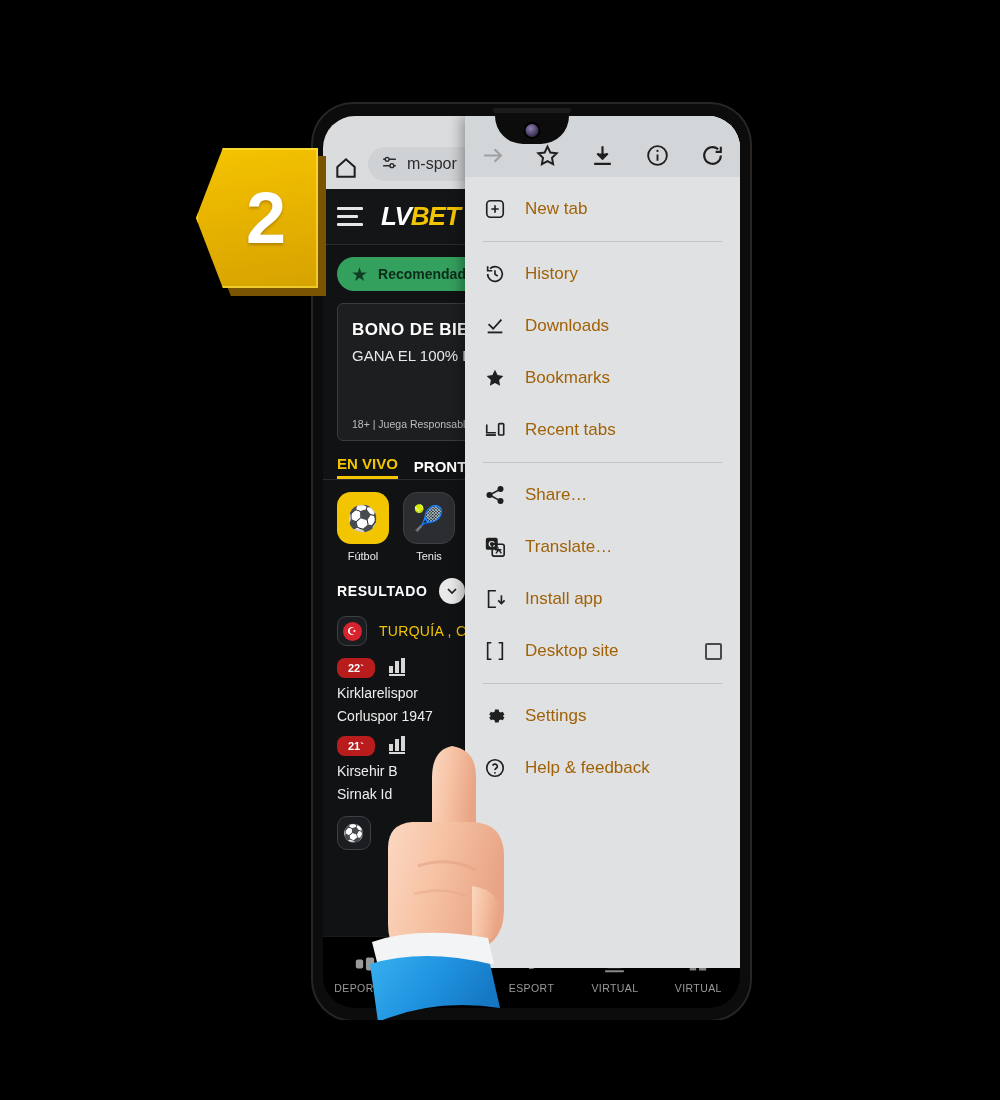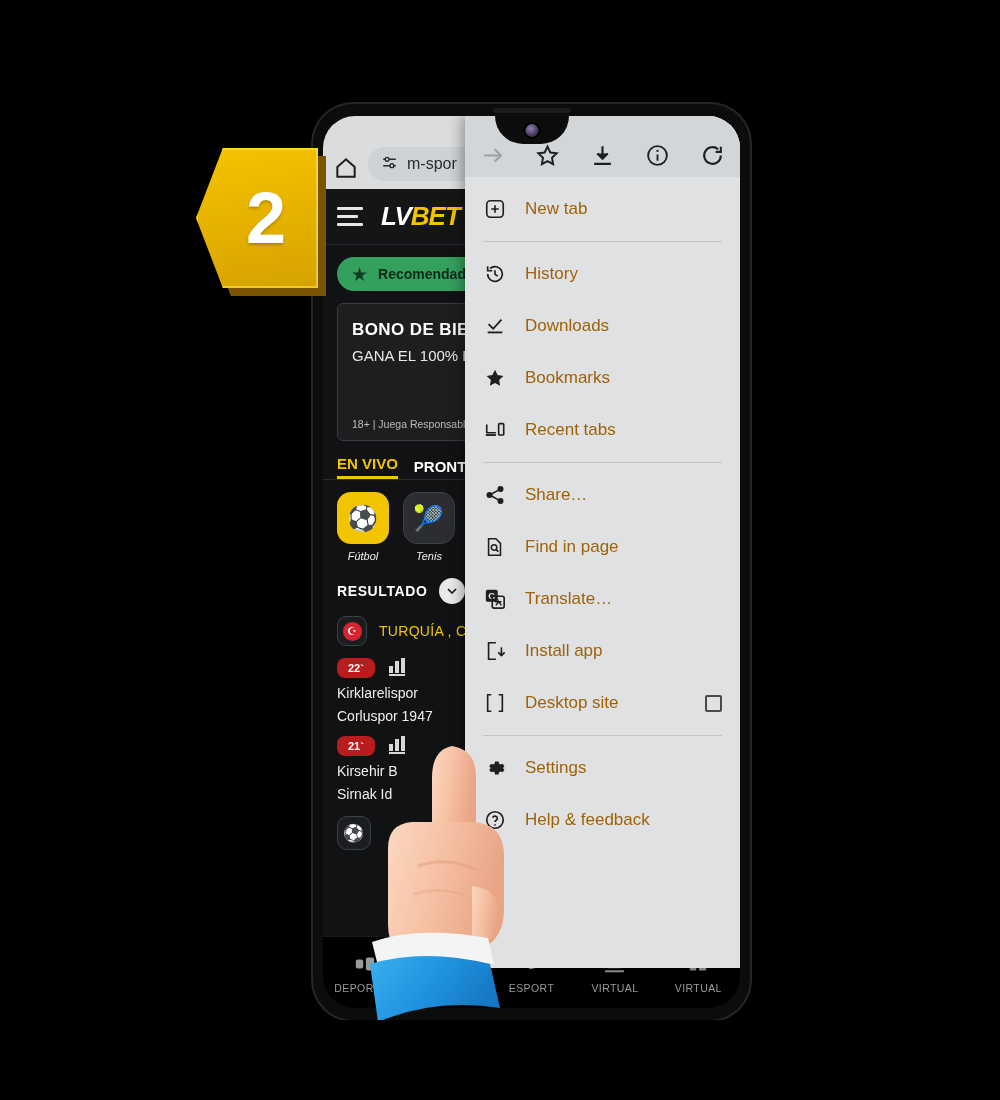--- a/index.html
+++ b/index.html
@@ -120,21 +120,21 @@
   .tabs-divider { height: 1px; background: #2a2c2f; margin: 0 0 0 0; }
 
   .sports { display: flex; gap: 14px; padding: 12px 14px 0; }
   .sport { width: 52px; }
   .sport .tile {
     width: 52px; height: 52px; border-radius: 14px; display: flex;
     align-items: center; justify-content: center; font-size: 25px;
   }
   .sport .tile.on { background: #f2c500; }
   .sport .tile.off { background: #2b2d31; border: 1px solid #3d4045; }
-  .sport .lbl { text-align: center; font-size: 11px; margin-top: 6px; color: #ededed; font-style: italic; }
+  .sport .lbl { text-align: center; font-size: 11px; margin-top: 6px; color: #ededed; }
 
   .result-head {
     display: flex; align-items: center; gap: 12px; padding: 16px 14px 0;
   }
   .result-head .lbl { font-size: 14px; font-weight: bold; letter-spacing: .6px; }
   .result-head .chev {
     width: 26px; height: 26px; border-radius: 50%; background: #e9e9e9;
     display: flex; align-items: center; justify-content: center;
   }
   .league { display: flex; align-items: center; gap: 12px; padding: 12px 14px 0; }
@@ -475,30 +475,20 @@
                   <circle cx="6" cy="12" r="2.4" fill="#1f1f1f"></circle>
                   <circle cx="18" cy="18.5" r="2.4" fill="#1f1f1f"></circle>
                   <line x1="8.1" y1="10.8" x2="15.9" y2="6.7"></line>
                   <line x1="8.1" y1="13.2" x2="15.9" y2="17.3"></line>
                 </svg>
             </span>
             <span class="lb">Share…</span>
           </div>
           <div class="menu-item">
             <span class="ic">
-              <svg viewBox="0 0 24 24" width="22" height="22" fill="none" stroke="#1f1f1f" stroke-width="1.7">
-                  <path d="M5 3 h8 l5 5 v13 H5 z"></path>
-                  <circle cx="11" cy="12.5" r="3"></circle>
-                  <line x1="13.3" y1="14.8" x2="15.6" y2="17.1" stroke-width="2"></line>
-                </svg>
-            </span>
-            <span class="lb">Find in page</span>
-          </div>
-          <div class="menu-item">
-            <span class="ic">
               <svg viewBox="0 0 24 24" width="22" height="22">
                   <rect x="2" y="2" width="13" height="13" rx="2" fill="#1f1f1f"></rect>
                   <text x="8.5" y="12" font-size="10" fill="#dfe1e2" text-anchor="middle" font-family="Liberation Sans, sans-serif" font-weight="bold">G</text>
                   <rect x="9" y="9" width="13" height="13" rx="2" fill="none" stroke="#1f1f1f" stroke-width="1.8"></rect>
                   <path d="M12 15 h7 M15.5 12.5 v1 M13 19 l3-4 3 4" stroke="#1f1f1f" stroke-width="1.5" fill="none"></path>
                 </svg>
             </span>
             <span class="lb">Translate…</span>
           </div>
           <div class="menu-item">

